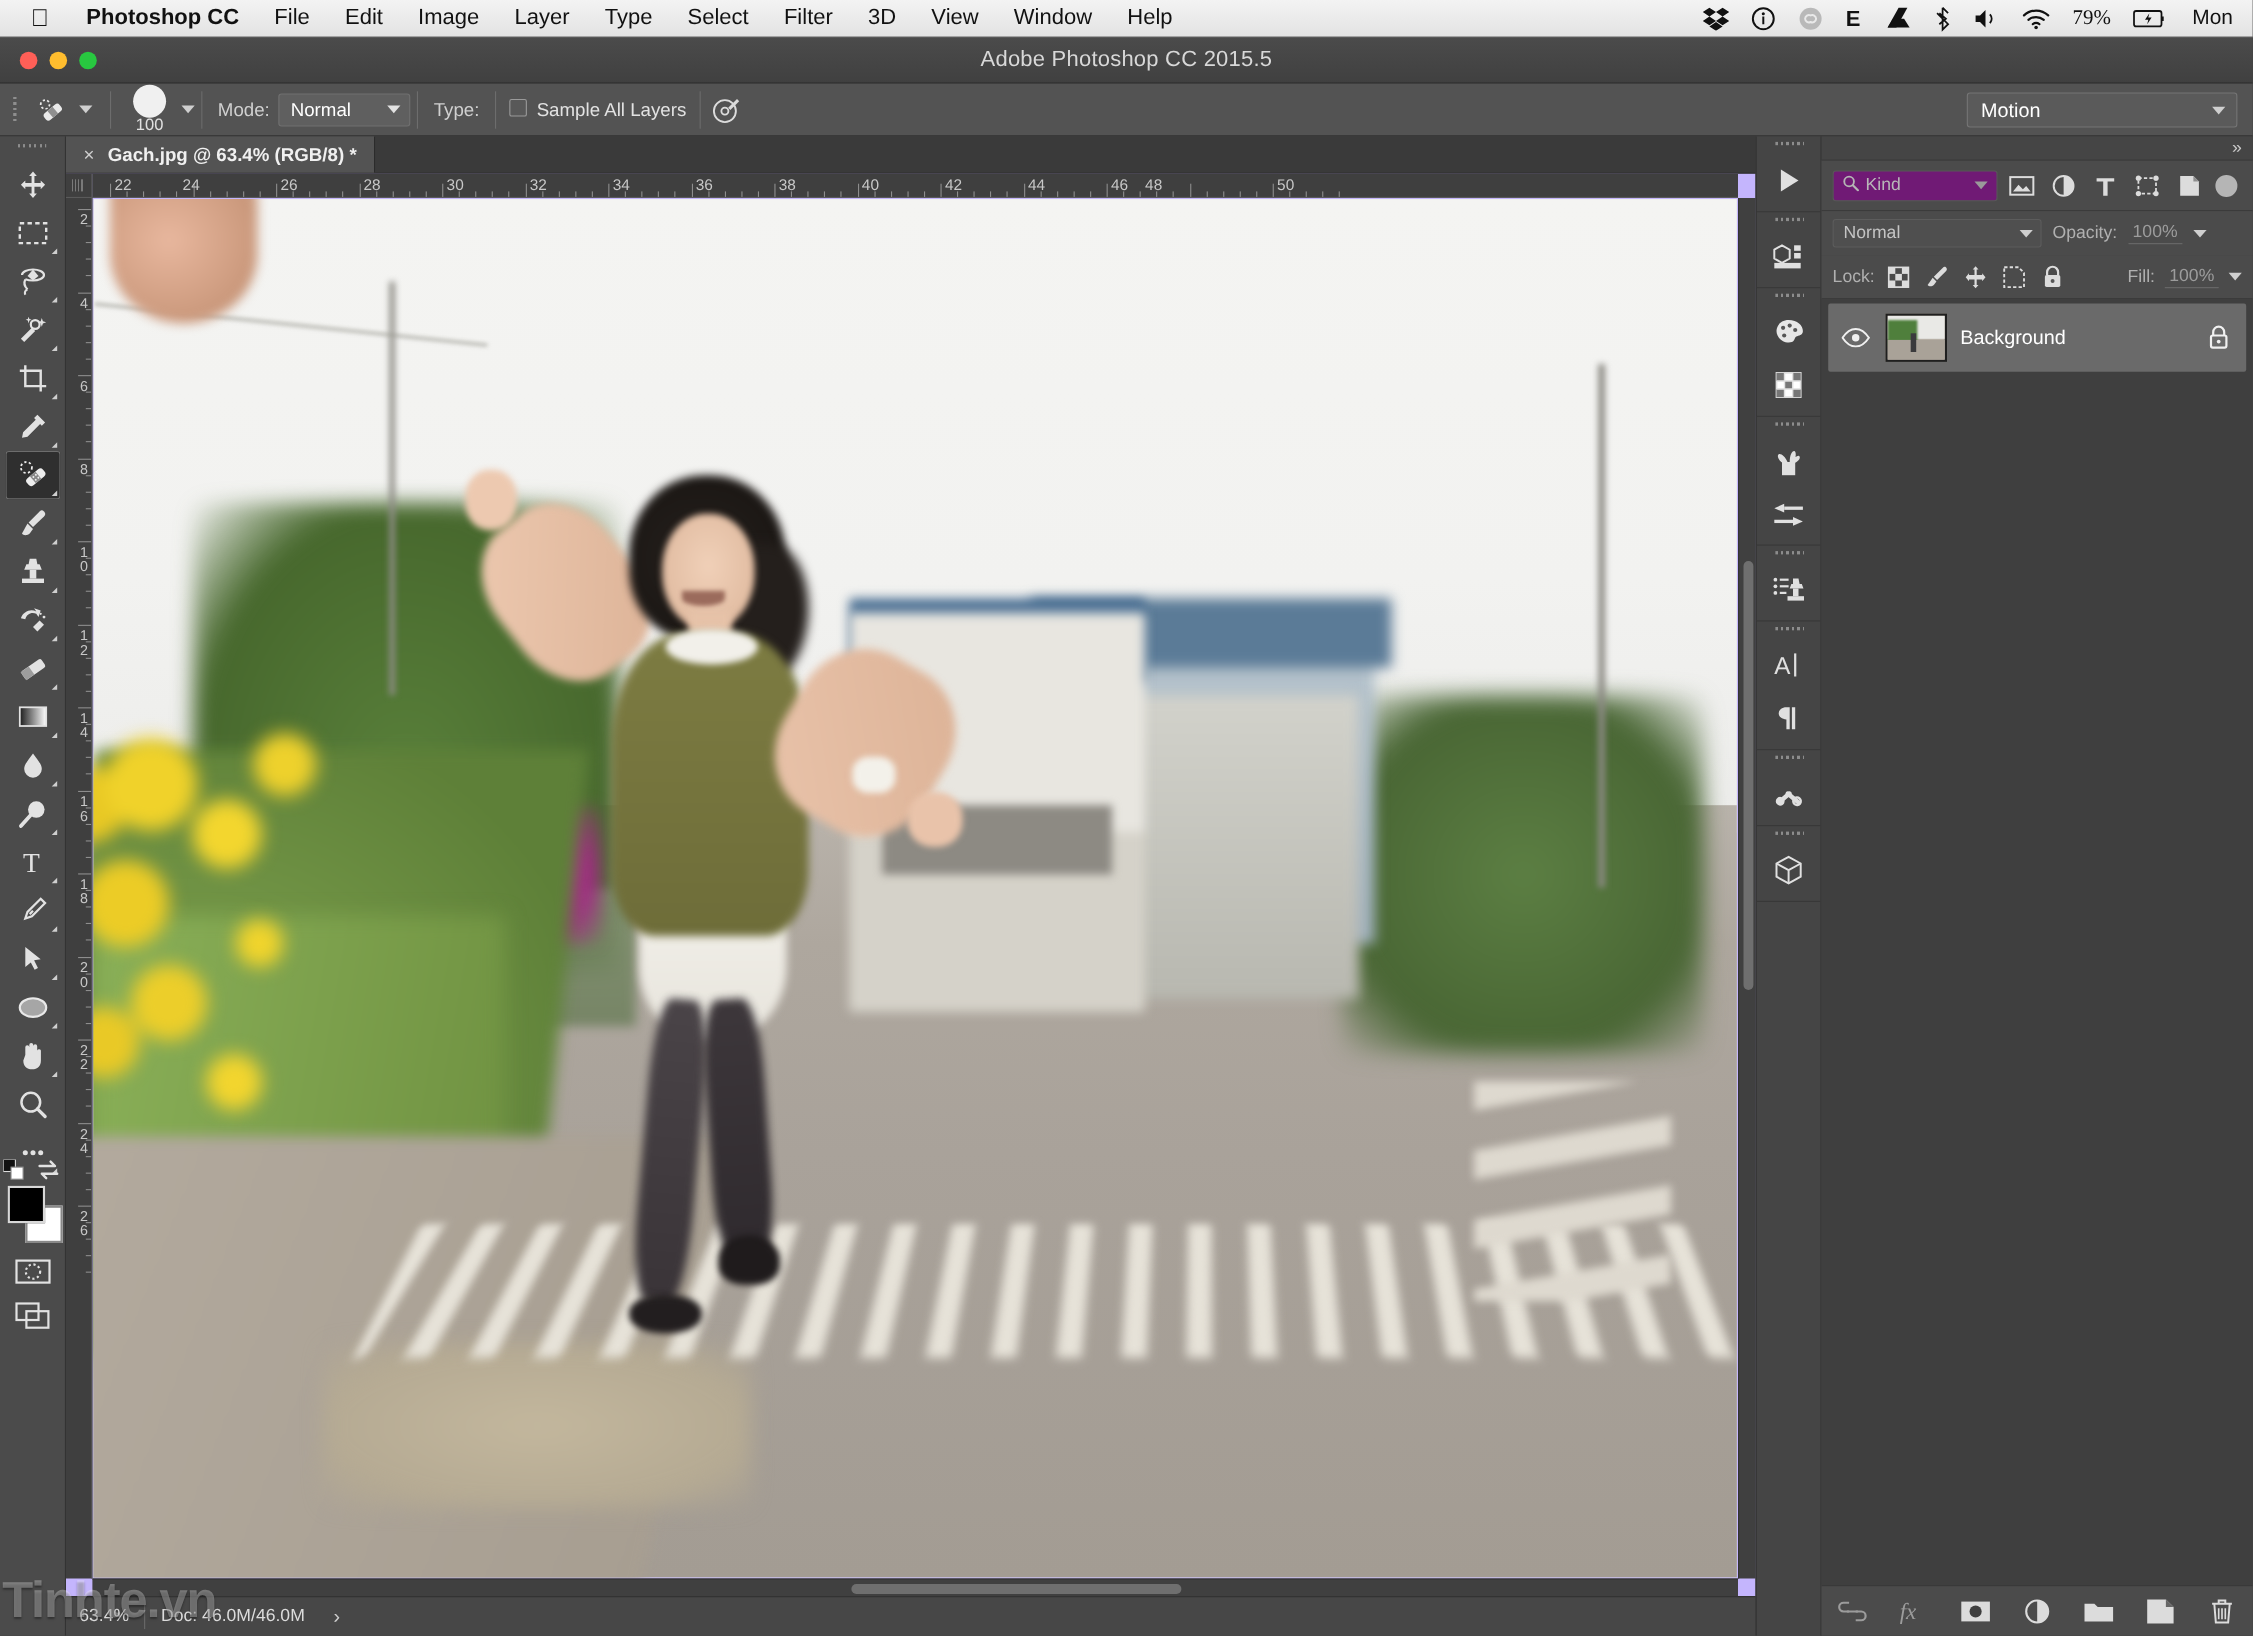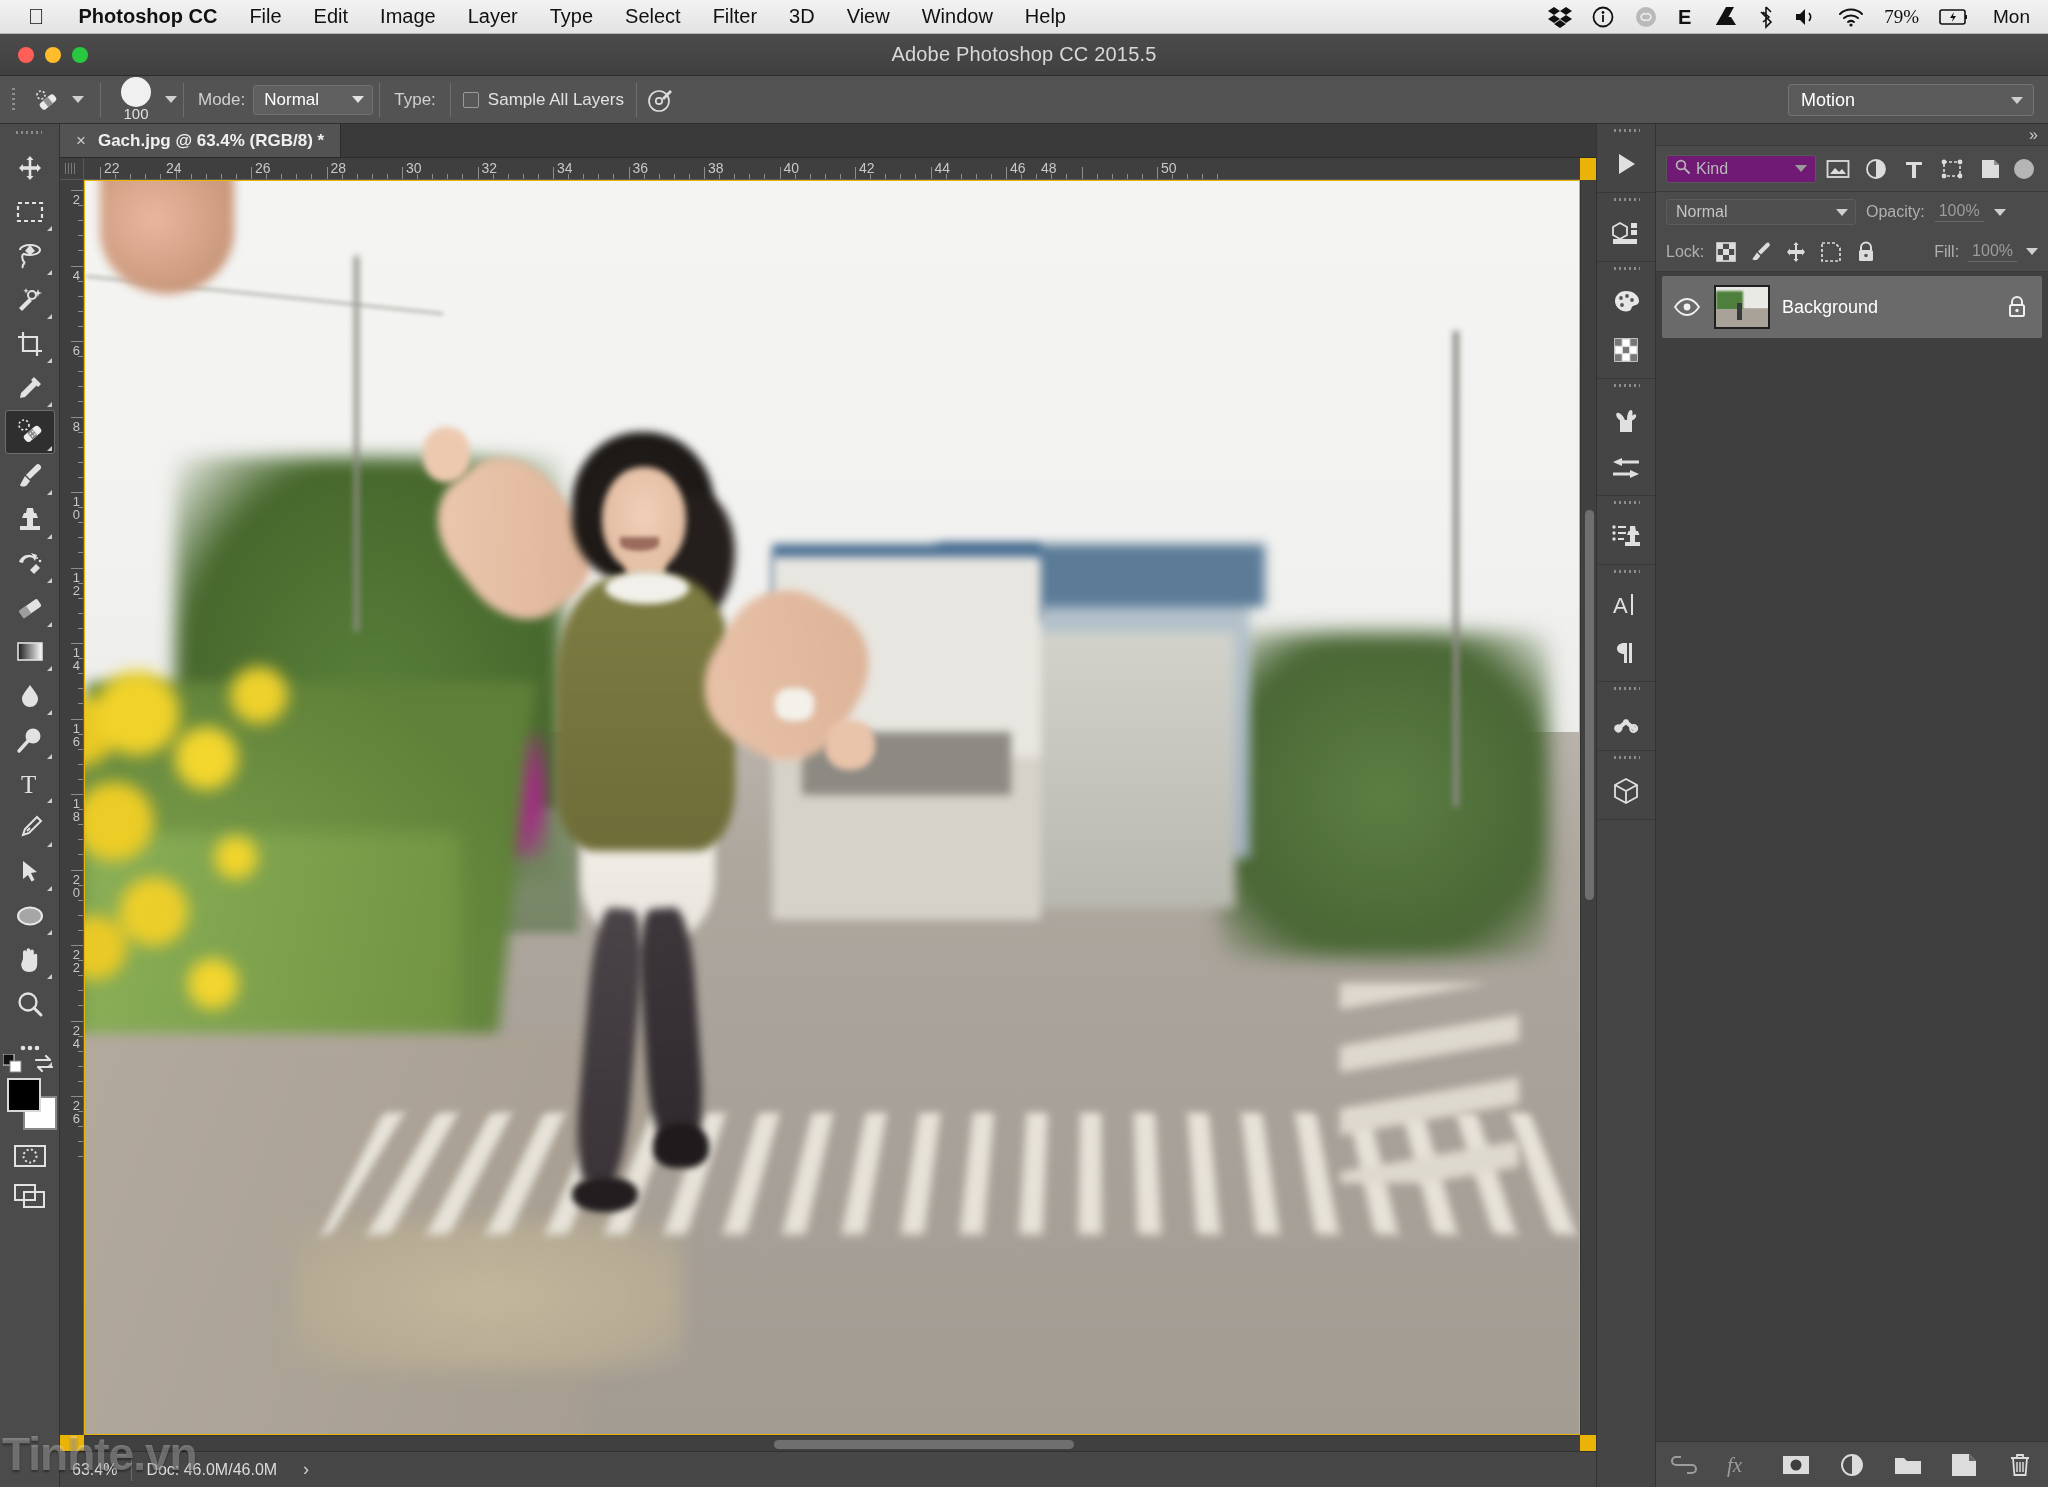--- a/index.html
+++ b/index.html
@@ -69,21 +69,21 @@
     color:#fff;font-size:17px;min-width:110px;
   }
   .selectbox .caret{ border-top-color:#e2e2e2; margin-left:10px; }
   .segbtn{
     height:34px;display:flex;align-items:center;padding:0 14px;font-size:17px;color:#fff;
     background:#5a5a5a;border:1px solid #6e6e6e;border-left:none;
   }
   .segbtn:first-child{ border-left:1px solid #6e6e6e;border-radius:3px 0 0 3px; }
   .segbtn:last-child{ border-radius:0 3px 3px 0; }
   .segbtn.active{ background:#3a3a3a; }
-  .chk{ display:flex;align-items:center;gap:9px;padding:0 6px; }
+  .chk{ display:flex;align-items:flex-start;gap:9px;padding:0 6px; }
   .chkbox{ width:16px;height:16px;border:1px solid #9a9a9a;background:#585858;border-radius:2px; }
   .airbrush{ width:34px;height:34px;display:flex;align-items:center;justify-content:center; }
   .motionsel{
     position:absolute; right:14px; top:8px; width:246px; height:32px;
     background:#5a5a5a;border:1px solid #757575;border-radius:3px;
     display:flex;align-items:center;justify-content:space-between;padding:0 10px 0 12px;
     color:#fff;font-size:18px;
   }
 
   
@@ -123,21 +123,21 @@
   .doctab{
     display:flex;align-items:center;gap:12px;padding:0 16px;
     background:#535353;border-right:1px solid #2b2b2b;
     font-size:17px;font-weight:bold;color:#f0f0f0;
   }
   .doctab .x{ font-size:17px; font-weight:normal; color:#cfcfcf; }
 
   
   .canvaswrap{
     position:absolute; left:60px; top:158px; right:452px; bottom:36px;
-    background:#eab308;
+    background:#c4b5fd;
   }
   .rulerH{
     position:absolute; left:24px; top:0; right:16px; height:22px;
     background:#3f3f3f; border-bottom:1px solid #5a5a5a; overflow:hidden;
   }
   .rulerV{
     position:absolute; left:0; top:22px; width:24px; bottom:16px;
     background:#3f3f3f; border-right:1px solid #5a5a5a; overflow:hidden;
   }
   .rcorner{ position:absolute;left:0;top:0;width:24px;height:22px;background:#3f3f3f;

